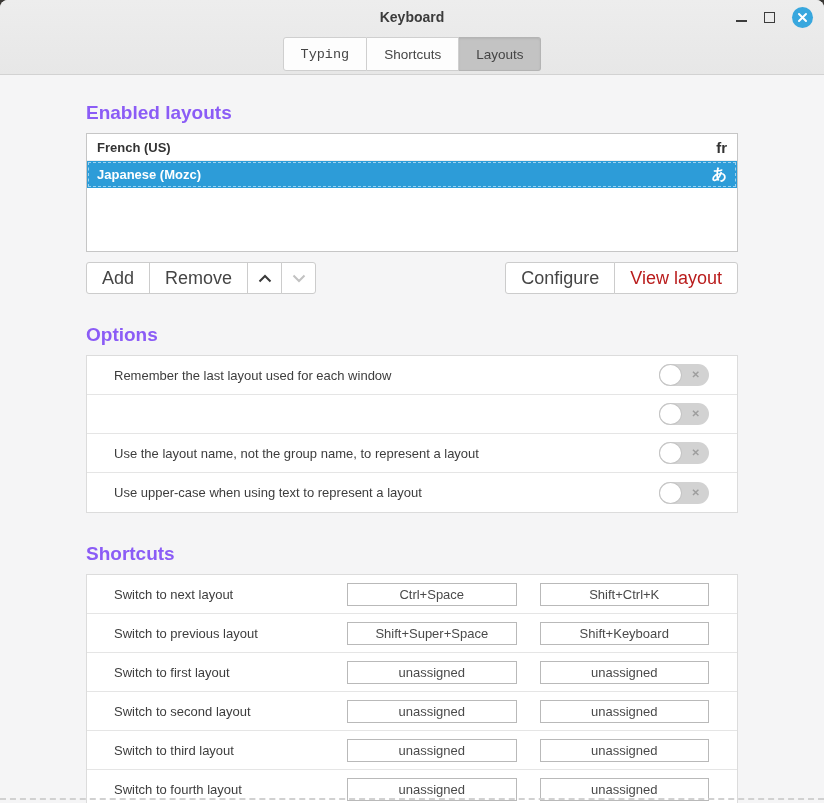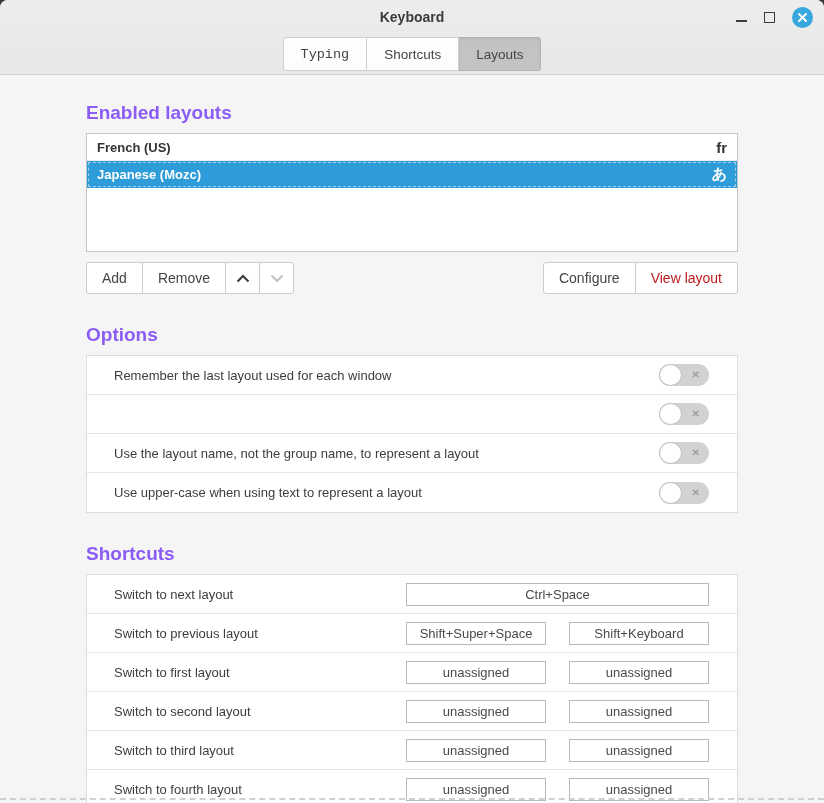--- a/index.html
+++ b/index.html
@@ -56,21 +56,21 @@
   .layout-row.selected {
     background: #2d9cd8; color: #fff; border-bottom-color: #2d9cd8;
     outline: 1px dashed #9ed2ef; outline-offset: -2px;
   }
   .layout-indicator { margin-left: auto; font-size: 15px; }
 
   .list-actions { display: flex; margin-top: 10px; }
   .btn-group { display: flex; }
   .btn {
     background: #fff; border: 1px solid #cccccc; color: #454545;
-    font-size: 14px; height: 32px; padding: 0 15px;
+    font-size: 18px; height: 32px; padding: 0 15px;
     display: flex; align-items: center; justify-content: center; cursor: default;
   }
   .btn-group .btn + .btn { margin-left: -1px; }
   .btn-group .btn:first-child { border-radius: 3px 0 0 3px; }
   .btn-group .btn:last-child { border-radius: 0 3px 3px 0; }
   .icon-btn { width: 35px; padding: 0; }
   .btn.disabled { color: #b91c1c; }
   .right-actions { margin-left: auto; }
 
   .panel { background: #fff; border: 1px solid #dcdcdc; }
@@ -85,21 +85,21 @@
   .toggle { margin-left: auto; width: 50px; height: 22px; border-radius: 11px; background: #d2d2d2; position: relative; cursor: default; }
   .toggle .knob {
     position: absolute; left: 0; top: 0; width: 23px; height: 22px;
     background: #fff; border: 1px solid #c4c4c4; border-radius: 50%;
   }
   .toggle .x-mark {
     position: absolute; right: 9px; top: 50%; transform: translateY(-50%);
     font-size: 10px; font-weight: bold; color: #9e9e9e; line-height: 1;
   }
 
-  .bindings { margin-left: auto; display: flex; width: 303px; gap: 24px; }
+  .bindings { margin-left: auto; display: flex; width: 362px; gap: 24px; }
   .kbd-btn {
     flex: 1; height: 23px;
     background: #fff; border: 1px solid #b9b9b9;
     font-size: 13px; color: #4a4a4a;
     display: flex; align-items: center; justify-content: center; cursor: default;
   }
   .kbd-btn + .kbd-btn { margin-left: -1px; }
 
   .bottom-dash { position: absolute; left: 0; right: 0; bottom: 3px; border-top: 2px dashed #d1d1d1; }
 </style>
@@ -204,20 +204,21 @@
       </div>
     </div>
 
     <div class="section-heading later">Shortcuts</div>
     <div class="panel">
 
       <div class="panel-row">
         <span>Switch to next layout</span>
         <div class="bindings">
           <button class="kbd-btn">Ctrl+Space</button>
+          <button class="kbd-btn">Shift+Ctrl+K</button>
         </div>
       </div>
 
       <div class="panel-row">
         <span>Switch to previous layout</span>
         <div class="bindings">
           <button class="kbd-btn">Shift+Super+Space</button>
           <button class="kbd-btn">Shift+Keyboard</button>
         </div>
       </div>

